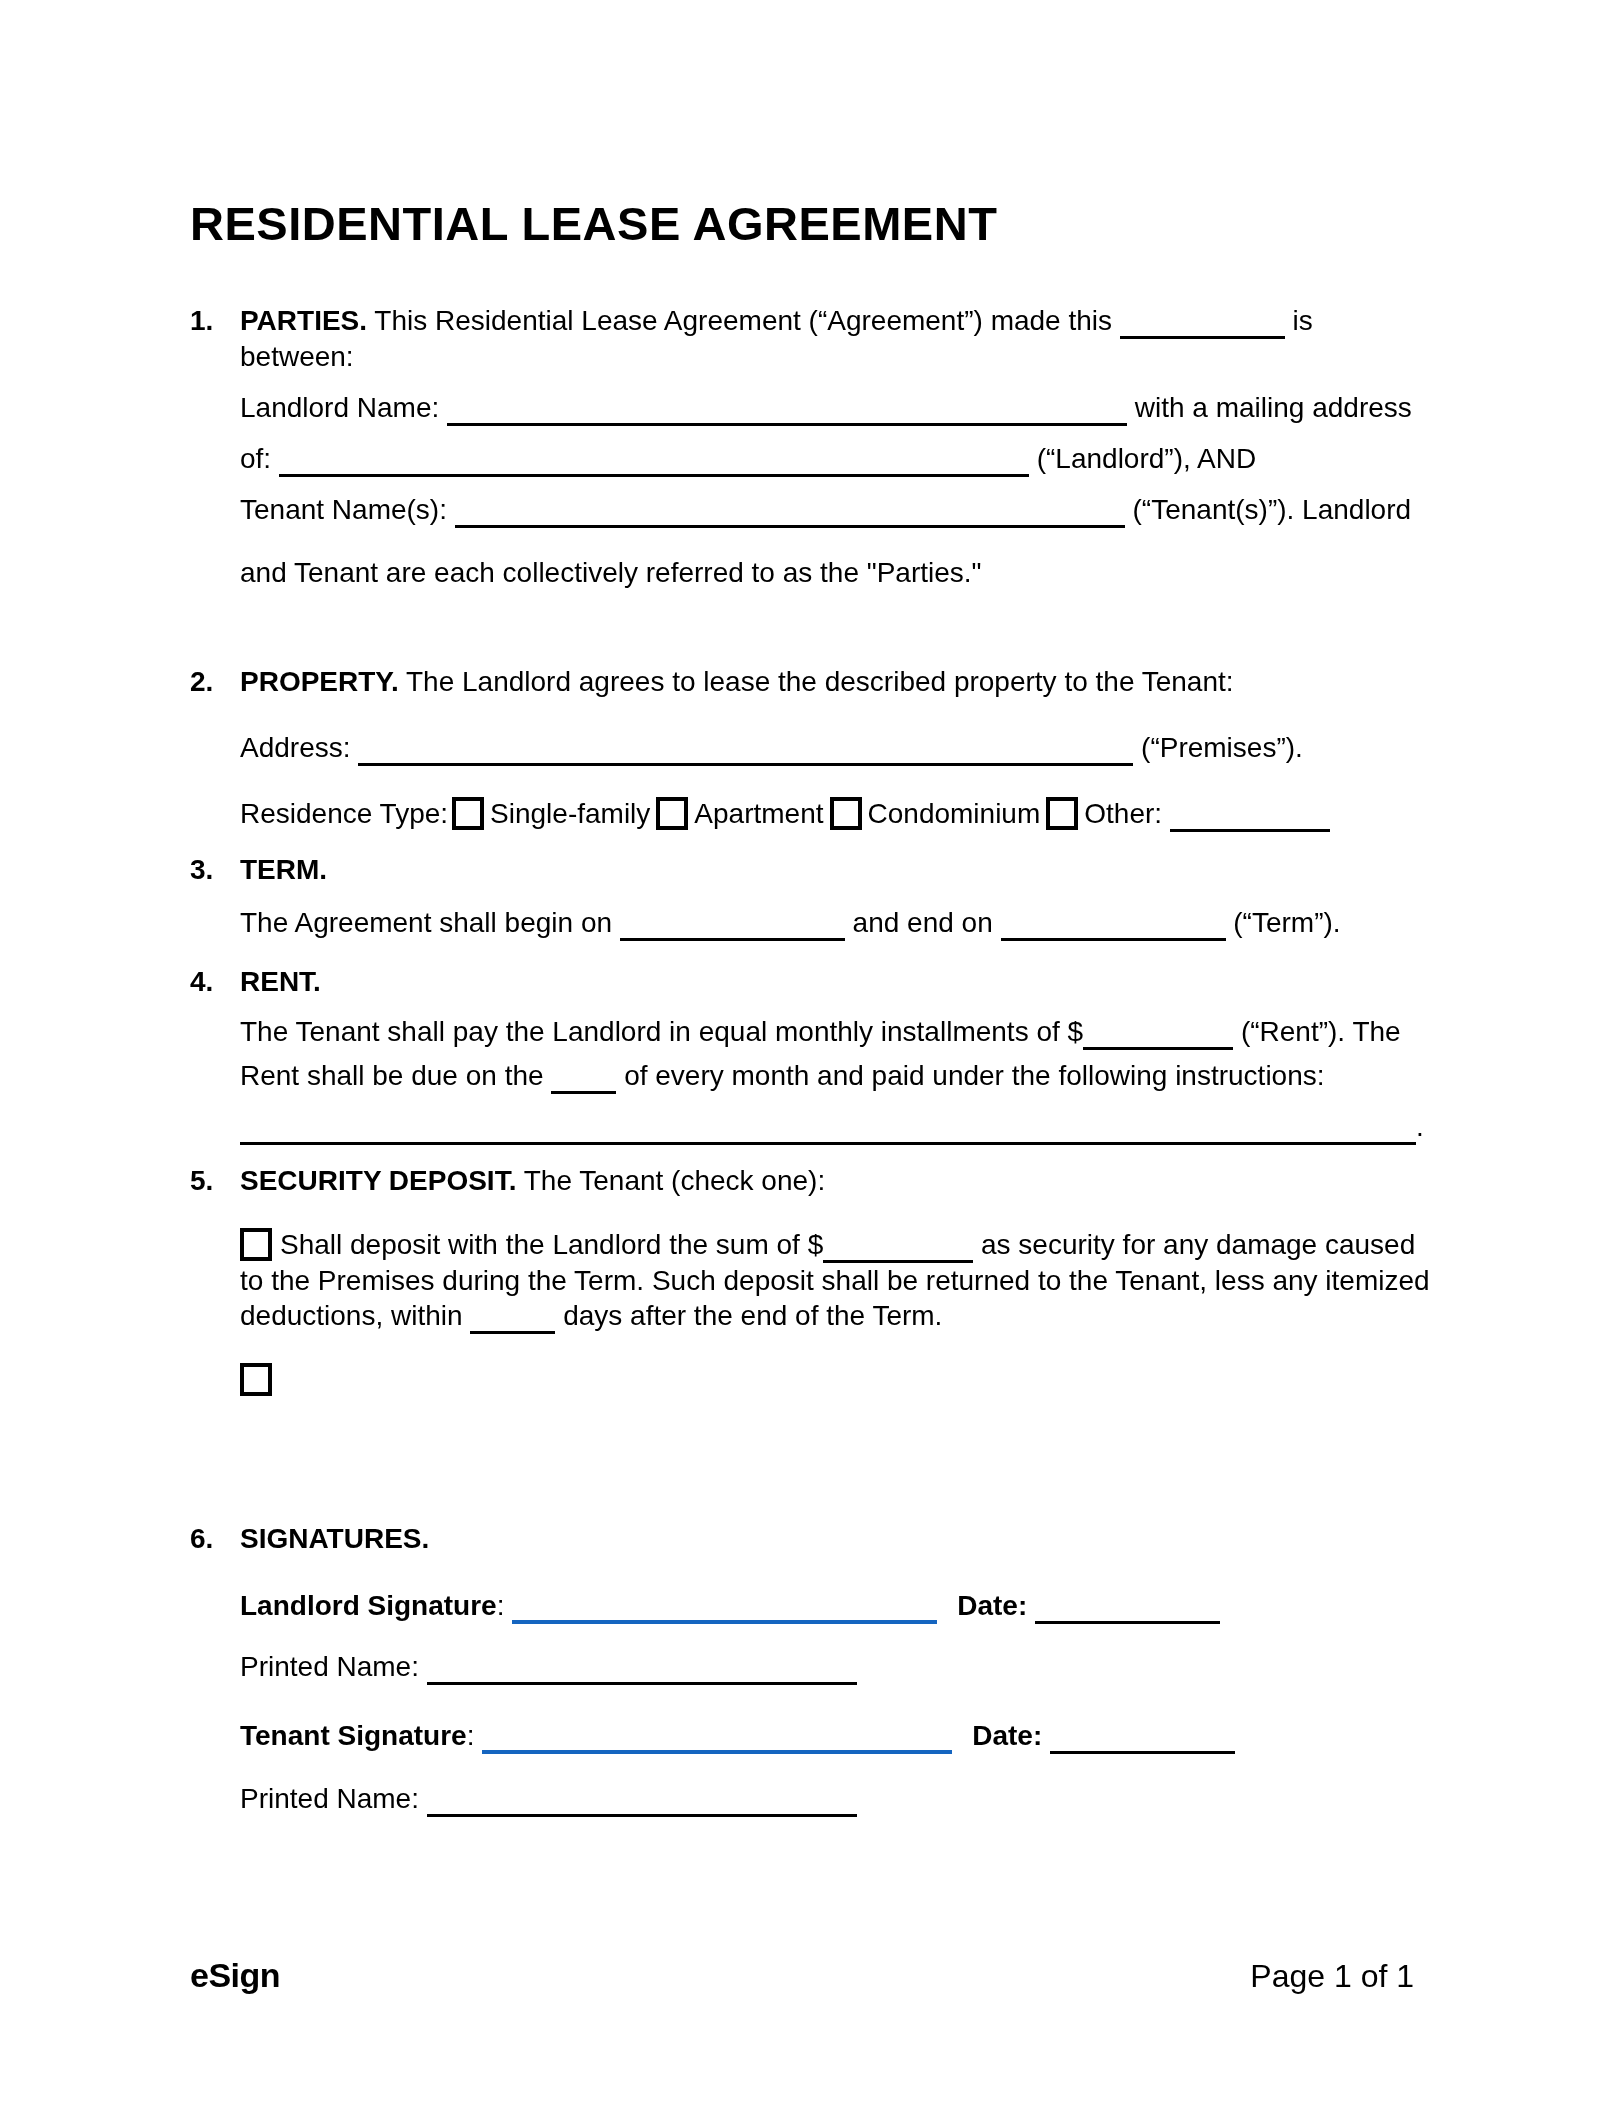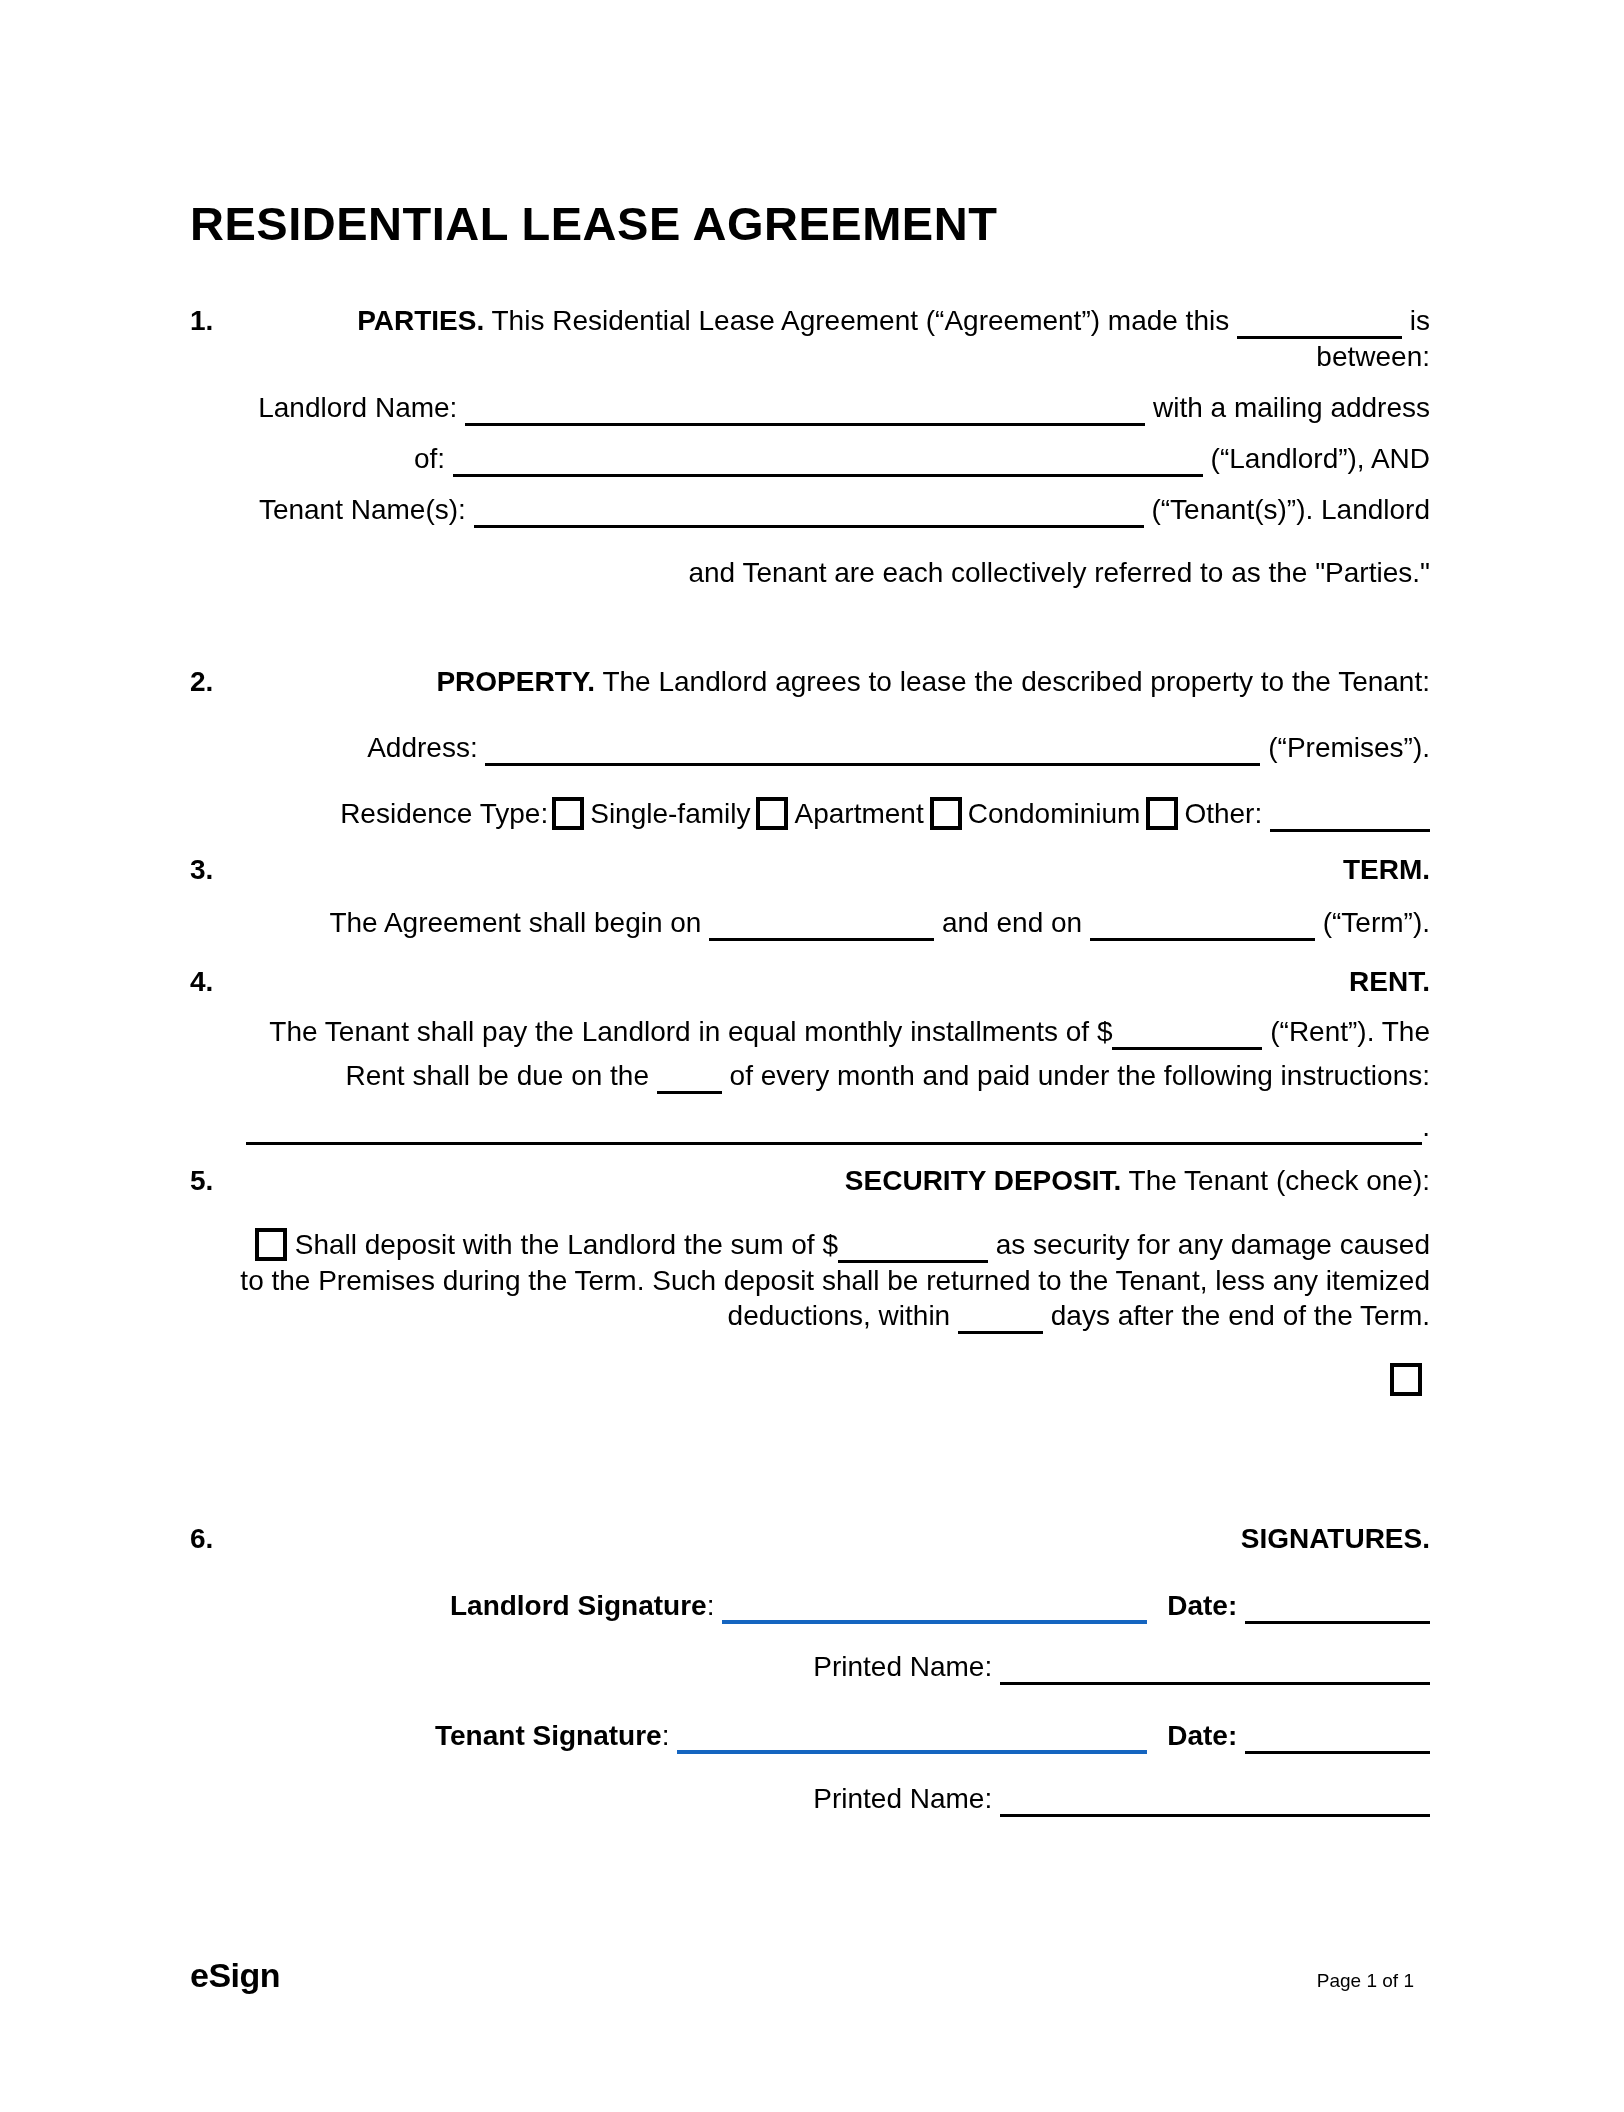--- a/index.html
+++ b/index.html
@@ -7,42 +7,42 @@
     position:relative; width:1624px; height:2112px; background:#ffffff;
     font-family:"Liberation Sans", sans-serif; font-size:28px; color:#000;
     box-sizing:border-box; padding:196px 194px 0 190px; overflow:hidden;
   }
   .title {
     font-size:47px; line-height:56px; font-weight:bold; 
     margin:0; letter-spacing:0.5px;
   }
   .section { display:grid; grid-template-columns:50px 1fr; }
   .num { font-weight:bold; line-height:36px; }
-  .line { line-height:36px;text-align:right; }
+  .line { line-height:36px; }
   .tight .line { line-height:35px; }
   .b { font-weight:bold; }
   .blank {
     display:inline-block; border-bottom:3px solid #000;
     height:22px; vertical-align:-9px;
   }
   .sig { border-bottom-width:4px; border-bottom-color:var(--sig-color,#1565c0); }
   .checkbox {
     display:inline-block; width:24px; height:25px; border:4px solid #000;
     vertical-align:-7px; margin-left:6px;
   }
   .cb-first { margin-left:4px; }
   .cb-lead { margin-left:0; margin-right:8px; }
   .opt-label { margin-left:6px; }
   .date-lbl { margin-left:20px;font-weight:bold; }
   .footer {
     position:absolute; left:190px; right:210px; top:1956px;
     display:flex; justify-content:space-between; align-items:baseline;
   }
   .brand { font-size:34px; font-weight:bold; letter-spacing:-0.5px; }
-  .pageno { font-size:19px; }
+  .pageno { font-size:32px; }
 </style>
 </head>
 <body>
 
 <div class="page">
 
   <h1 class="title">RESIDENTIAL LEASE AGREEMENT</h1>
 
   <div class="section" style="margin-top:51px">
     <div class="num">1.</div>

